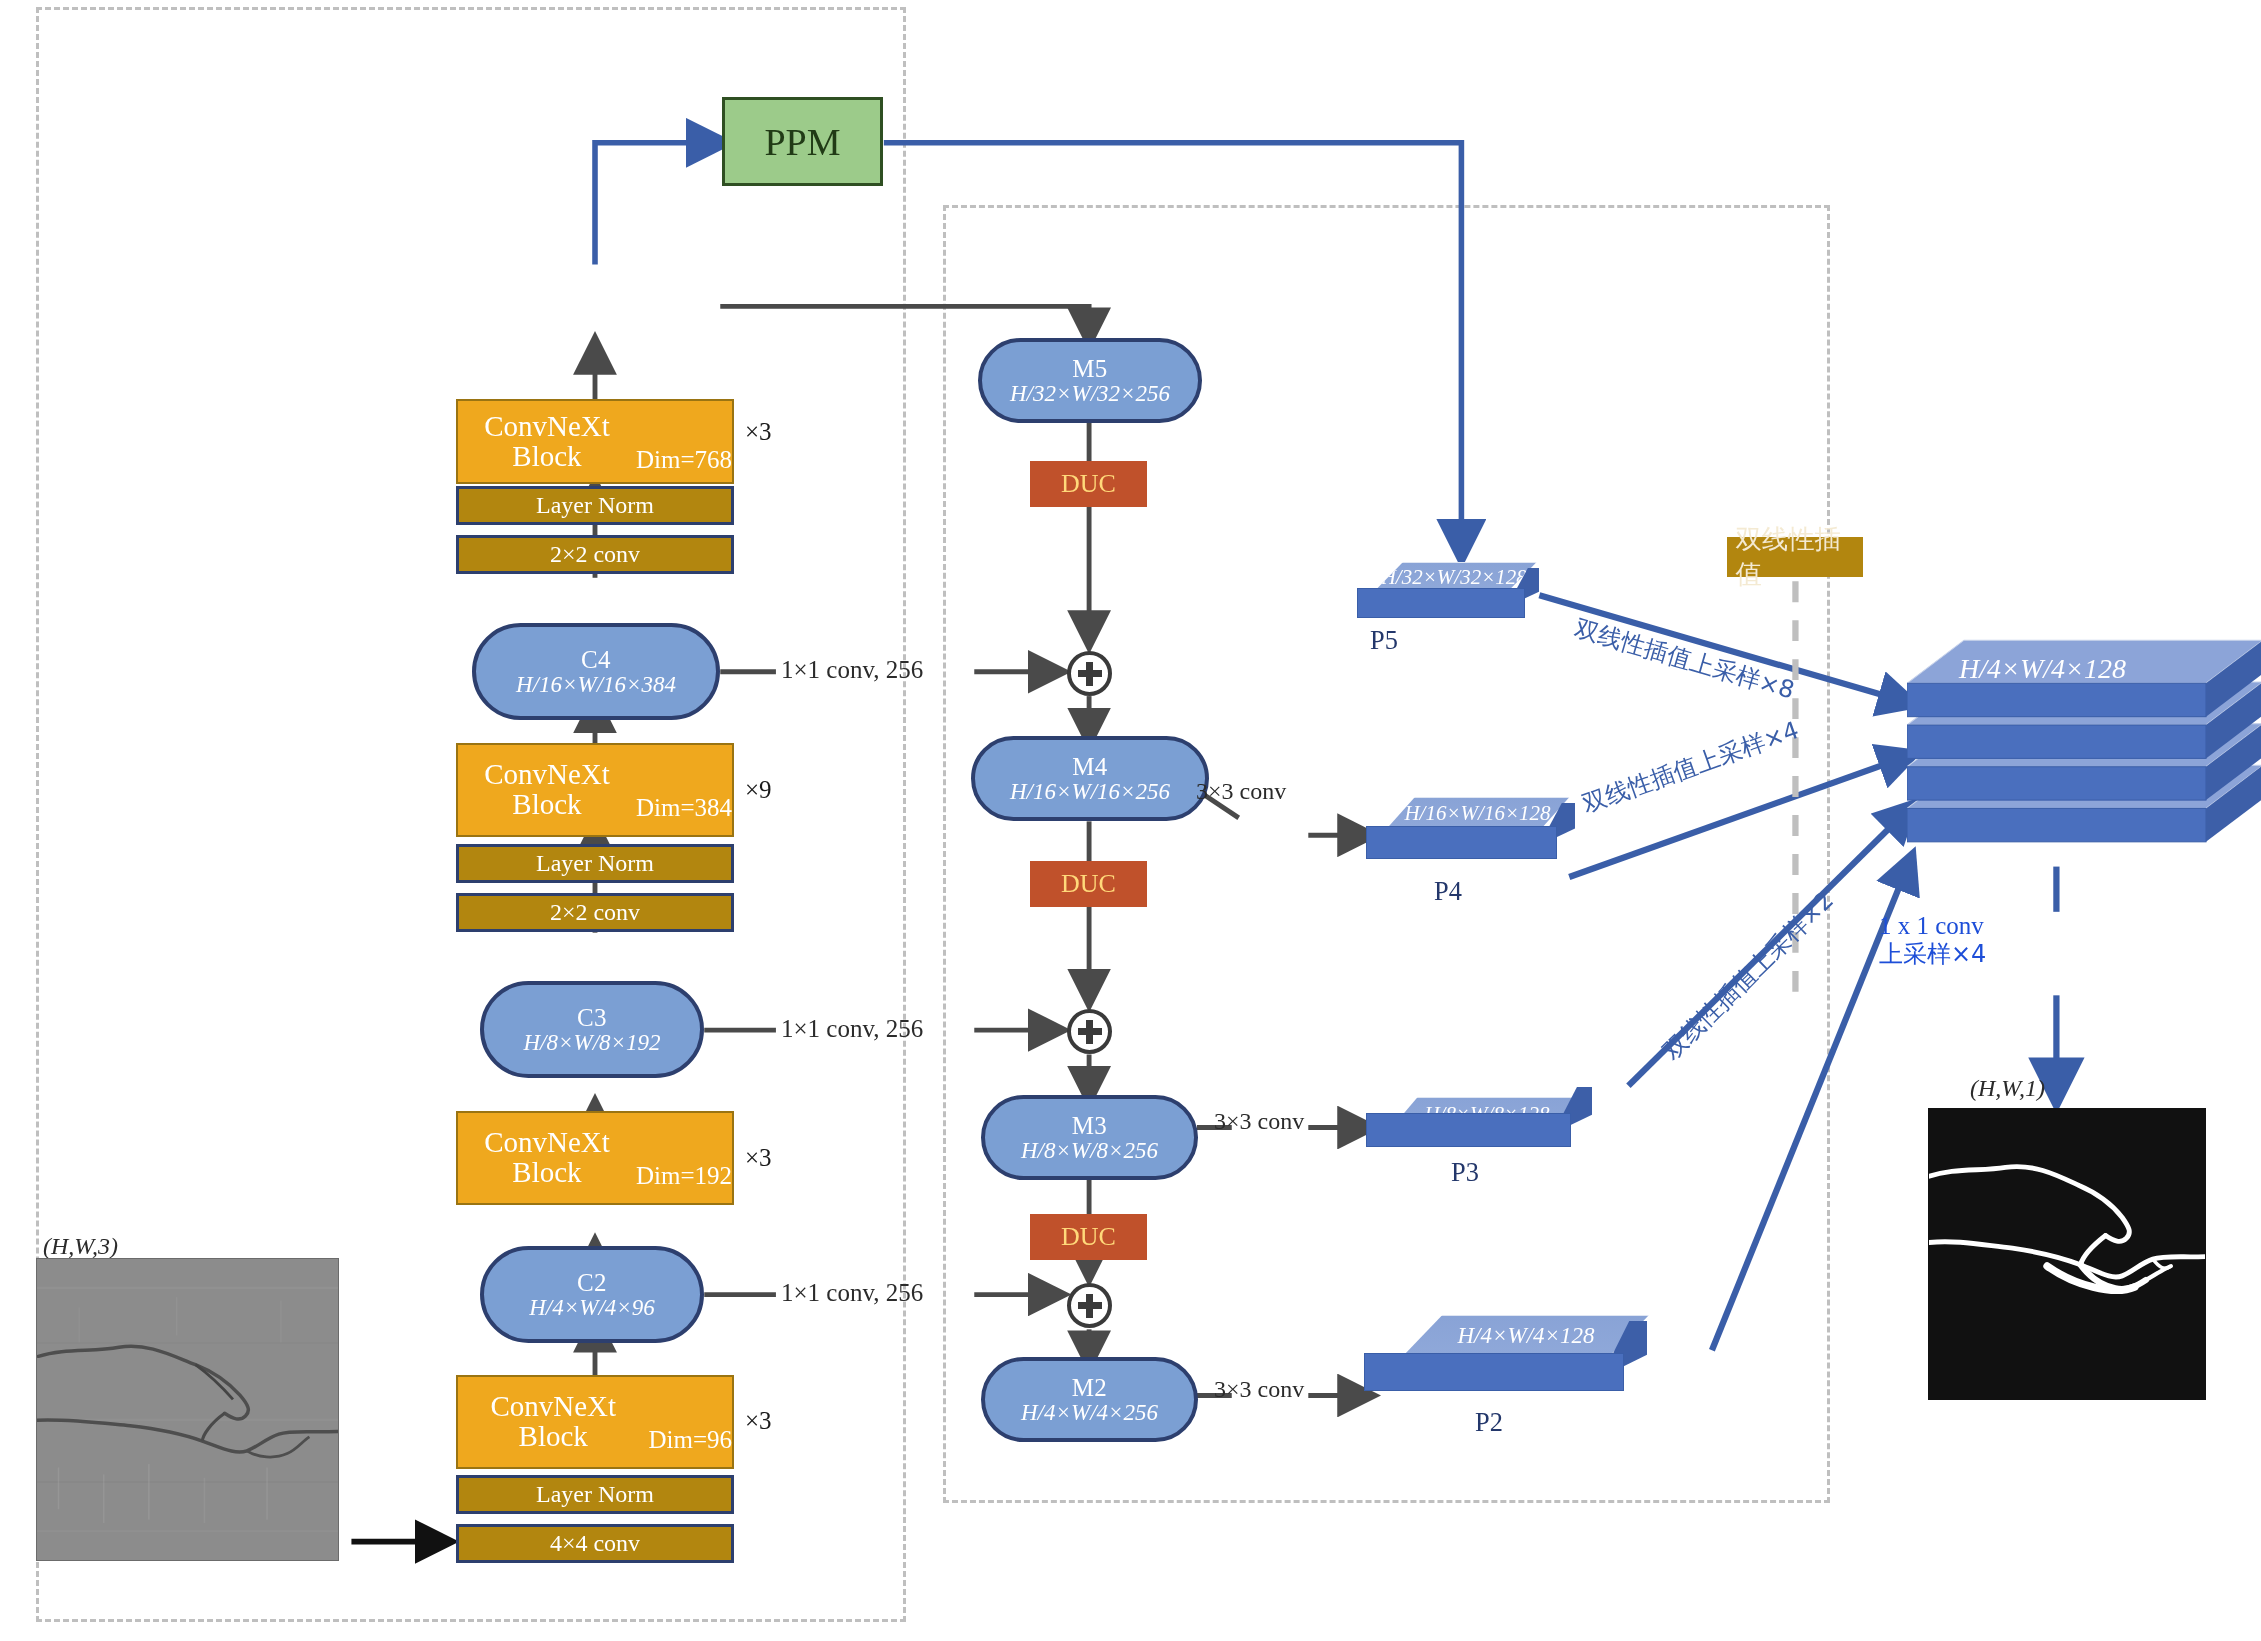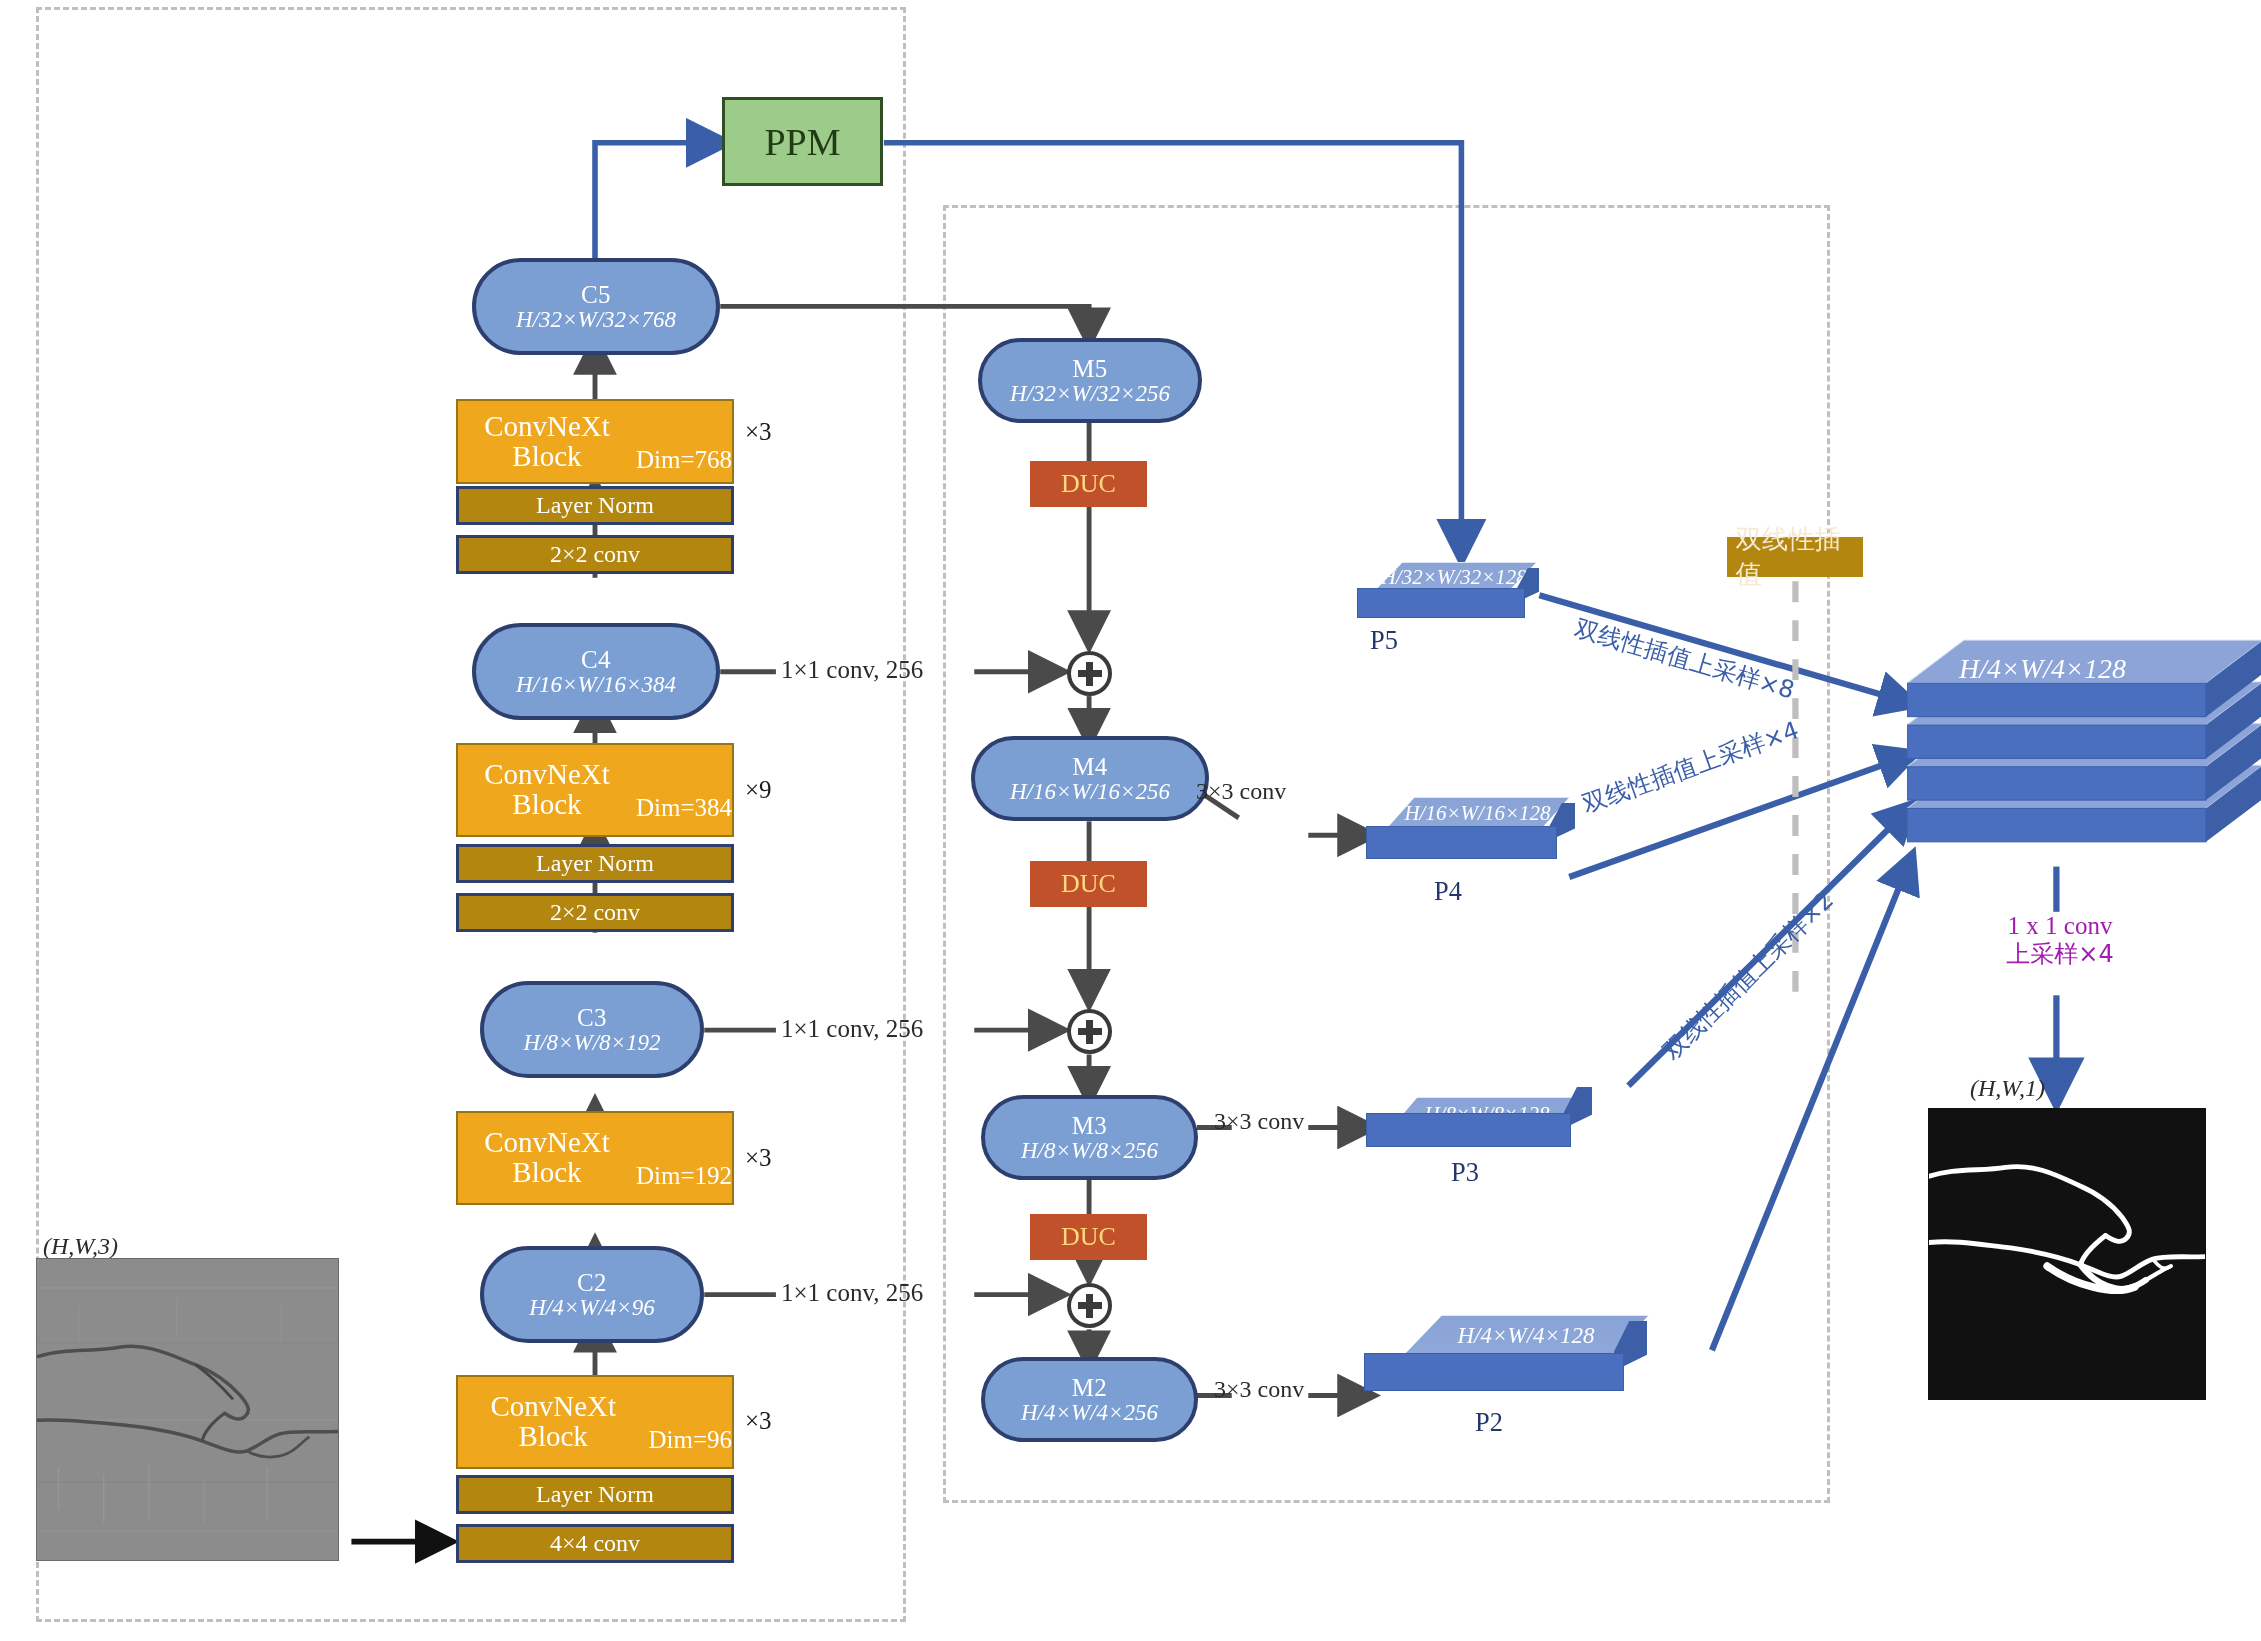--- a/index.html
+++ b/index.html
@@ -50,21 +50,21 @@
   .legend-chip{
     background:#b2860f;color:#f4ead2;display:flex;align-items:center;justify-content:center;
     font-size:26.4px;font-family:"DejaVu Sans",sans-serif;padding:1.4px 8.4px;
   }
 
   
   .lbl{color:#2b2b2b;font-size:25px;white-space:nowrap;}
   .lbl-it{font-style:italic;}
   .mult{color:#1a1a1a;font-size:25px;}
   .pname{color:#23376b;font-size:26.4px;}
-  .bluetxt{color:#a21caf;font-size:25px;white-space:nowrap;text-align:center;line-height:1.15;}
+  .bluetxt{color:#1d4ed8;font-size:25px;white-space:nowrap;text-align:left;line-height:1.15;}
   .cnlabel{color:#3a5ea8;font-size:24px;white-space:nowrap;font-family:"DejaVu Sans",sans-serif;}
 
   
   .plus{
     width:45px;height:45px;border:4.2px solid #3a3a3a;border-radius:50%;
     display:flex;align-items:center;justify-content:center;background:#fff;
   }
   .plus:before{content:"";position:absolute;width:24px;height:6.3px;background:#3a3a3a;}
   .plus:after{content:"";position:absolute;width:6.3px;height:24px;background:#3a3a3a;}
 
@@ -251,24 +251,20 @@
   </div>
   <div class="abs gold" style="left:456px;top:486px;width:278px;height:39px;">
     <span>Layer Norm</span>
   </div>
   <div class="abs cnxt" style="left:456px;top:399px;width:278px;height:85px;">
     <span class="l1">ConvNeXt Block</span>
     <span class="l2">Dim=768</span>
   </div>
   <div class="abs mult" style="left:745px;top:418px;">×3</div>
 
-  <div class="abs capsule" style="left:472px;top:258px;width:248px;height:97px;">
-    <span class="ttl">C5</span>
-    <span class="dims">H/32×W/32×768</span>
-  </div>
 
   <div class="abs ppm" style="left:722px;top:97px;width:161px;height:89px;">
     <span>PPM</span>
   </div>
 
   <div class="abs capsule" style="left:978px;top:338px;width:224px;height:85px;">
     <span class="ttl">M5</span>
     <span class="dims">H/32×W/32×256</span>
   </div>
   <div class="abs duc" style="left:1030px;top:461px;width:117px;height:46px;">

